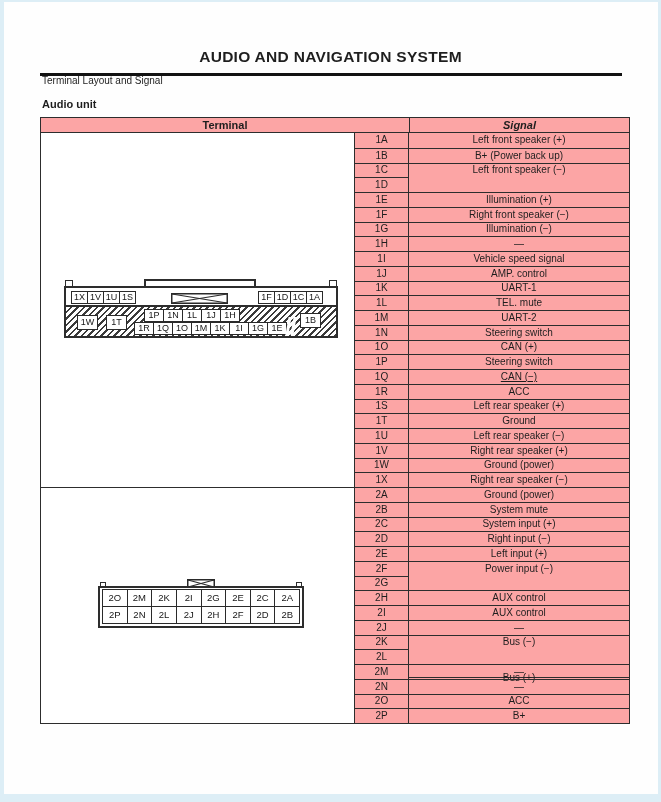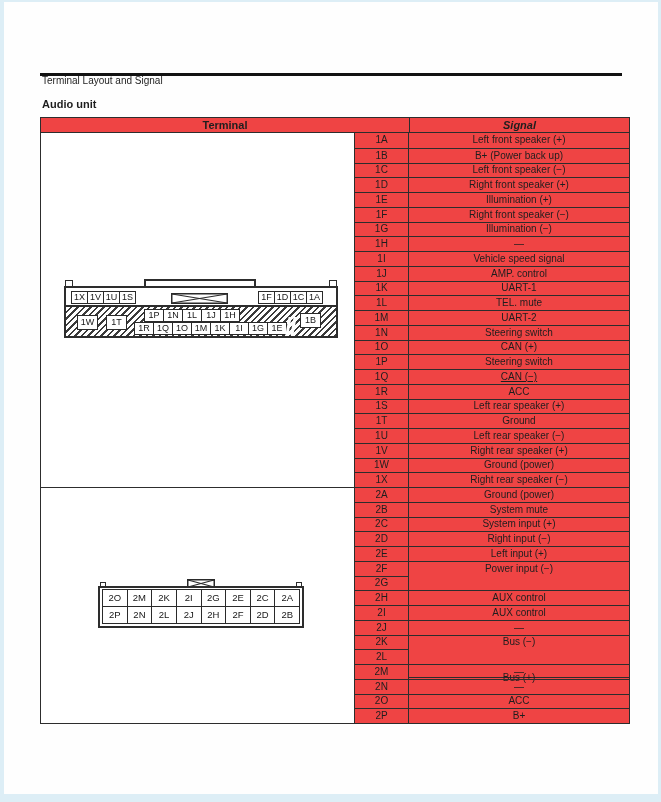--- a/index.html
+++ b/index.html
@@ -18,21 +18,21 @@
   .edge.right{right:0;top:0;width:3px;height:802px;}
   .edge.bottom{left:0;bottom:0;width:661px;height:8px;}
 
   .title{position:absolute;left:0;top:48px;width:661px;text-align:center;
          font-size:15.5px;font-weight:bold;letter-spacing:.3px;}
   .title-rule{position:absolute;left:40px;top:73px;width:582px;height:3px;background:#121212;}
   .sec-title{position:absolute;left:42px;top:75px;font-size:10px;font-weight:normal;}
   .sub-title{position:absolute;left:42px;top:98px;font-size:11px;font-weight:bold;}
 
   
-  .ttable{position:absolute;left:40px;top:117px;width:588px;border:1px solid var(--line);background:#ef4444;}
+  .ttable{position:absolute;left:40px;top:117px;width:588px;border:1px solid var(--line);background:#fca5a5;}
   .thead{display:flex;height:14px;border-bottom:1px solid var(--line);}
   .th{display:flex;align-items:center;justify-content:center;font-size:11px;font-weight:bold;}
   .th.terminal{width:368px;border-right:1px solid var(--line);}
   .th.signal{flex:1;font-style:italic;}
   .tbody{display:grid;grid-template-columns:314px 54px 1fr;grid-auto-rows:14.75px;}
   .tcell{display:flex;align-items:center;justify-content:center;font-size:10px;border-top:1px solid var(--line);line-height:1;}
   .tcell.num{border-right:1px solid var(--line);}
   .tcell.first{border-top:none;}
   .diagram-cell{grid-column:1;border-right:1px solid var(--line);position:relative;background:#fff;}
   .diagram-cell.sec2{border-top:1px solid var(--line);}
@@ -84,20 +84,21 @@
 </style>
 </head>
 <body>
 
 <div class="page">
   <div class="edge top"></div>
   <div class="edge left"></div>
   <div class="edge right"></div>
   <div class="edge bottom"></div>
 
+  <div class="title">AUDIO AND NAVIGATION SYSTEM</div>
   <div class="title-rule"></div>
   <div class="sec-title">Terminal Layout and Signal</div>
   <div class="sub-title">Audio unit</div>
 
   <div class="ttable">
     <div class="thead">
       <div class="th terminal">Terminal</div>
       <div class="th signal">Signal</div>
     </div>
 
@@ -192,21 +193,20 @@
         </div>
       </div>
 
     <div class="tcell num first" style="grid-area: 1 / 2;">1A</div>
         <div class="tcell sig first" style="grid-area: 1 / 3;">Left front speaker (+)</div>
         <div class="tcell num" style="grid-area: 2 / 2;">1B</div>
         <div class="tcell sig" style="grid-area: 2 / 3;">B+ (Power back up)</div>
         <div class="tcell num" style="grid-area: 3 / 2;">1C</div>
         <div class="tcell sig" style="grid-area: 3 / 3;">Left front speaker (−)</div>
         <div class="tcell num" style="grid-area: 4 / 2;">1D</div>
-        <div class="tcell sig" style="grid-area: 4 / 3;">Right front speaker (+)</div>
         <div class="tcell num" style="grid-area: 5 / 2;">1E</div>
         <div class="tcell sig" style="grid-area: 5 / 3;">Illumination (+)</div>
         <div class="tcell num" style="grid-area: 6 / 2;">1F</div>
         <div class="tcell sig" style="grid-area: 6 / 3;">Right front speaker (−)</div>
         <div class="tcell num" style="grid-area: 7 / 2;">1G</div>
         <div class="tcell sig" style="grid-area: 7 / 3;">Illumination (−)</div>
         <div class="tcell num" style="grid-area: 8 / 2;">1H</div>
         <div class="tcell sig" style="grid-area: 8 / 3;">—</div>
         <div class="tcell num" style="grid-area: 9 / 2;">1I</div>
         <div class="tcell sig" style="grid-area: 9 / 3;">Vehicle speed signal</div>

